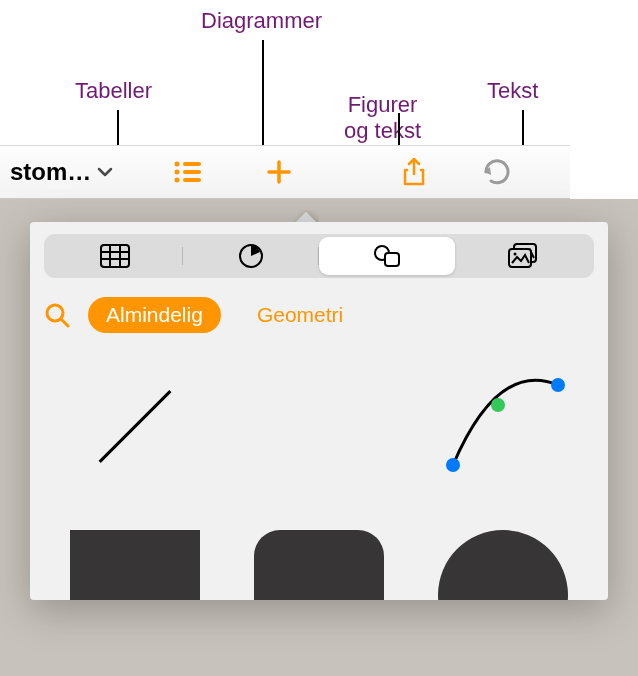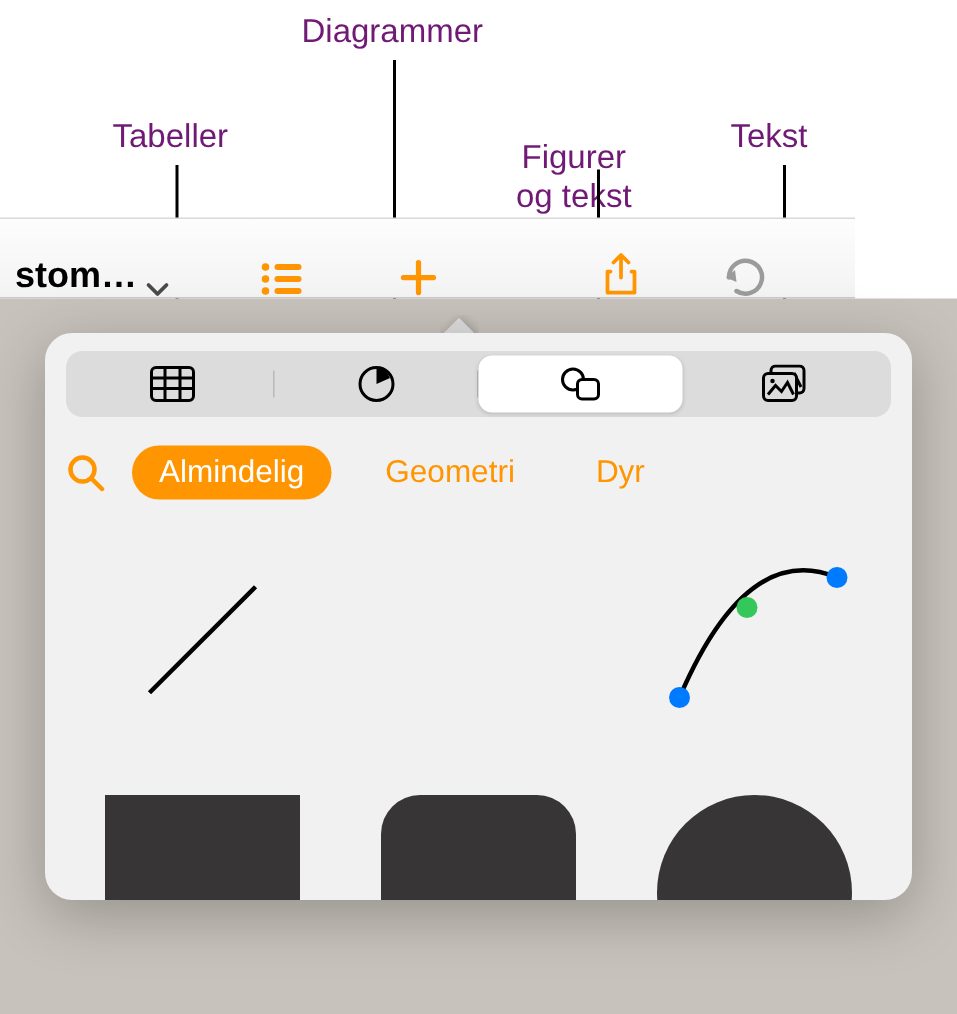--- a/index.html
+++ b/index.html
@@ -30,21 +30,21 @@
     .toolbar {
       position: absolute;
       left: 0;
       top: 145px;
       width: 570px;
       height: 54px;
       background: linear-gradient(#fdfdfd, #f3f3f3);
       border-top: 1px solid #d9d9d9;
       border-bottom: 1px solid #cacaca;
       display: flex;
-      align-items: flex-end;
+      align-items: center;
       padding: 0 10px;
     }
     .doc-title {
       font-size: 24px;
       font-weight: 600;
       color: #000;
       overflow: hidden;
       white-space: nowrap;
       max-width: 90px;
     }
@@ -72,21 +72,21 @@
     }
     
     
     .popover {
       position: absolute;
       left: 30px;
       top: 222px;
       width: 578px;
       height: 378px;
       background: #f1f1f1;
-      border-radius: 18px;
+      border-radius: 4px;
       box-shadow: 0 10px 40px rgba(0,0,0,0.25);
       overflow: hidden;
     }
     .popover-arrow {
       position: absolute;
       left: 293px;
       top: 210px;
       width: 26px;
       height: 14px;
       overflow: hidden;
@@ -320,21 +320,20 @@
 
   <div class="category-row">
     <span class="search-btn">
       <svg width="26" height="26" viewBox="0 0 26 26">
         <circle cx="11" cy="11" r="8" stroke="#ff9500" stroke-width="3" fill="none"></circle>
         <line x1="17" y1="17" x2="24" y2="24" stroke="#ff9500" stroke-width="3" stroke-linecap="round"></line>
       </svg>
     </span>
     <span class="category-pill active">Almindelig</span>
     <span class="category-pill">Geometri</span>
-    <span class="category-pill">Dyr</span>
   </div>
 
   <div class="shapes-area">
     <div class="shapes-row">
       <div class="shape-cell">
         <div class="line-shape"></div>
       </div>
       <div class="shape-cell">
         <svg class="curve-shape" viewBox="0 0 130 110">
           <path d="M15 95 Q 60 -10 120 15" stroke="#000" stroke-width="3" fill="none"></path>

